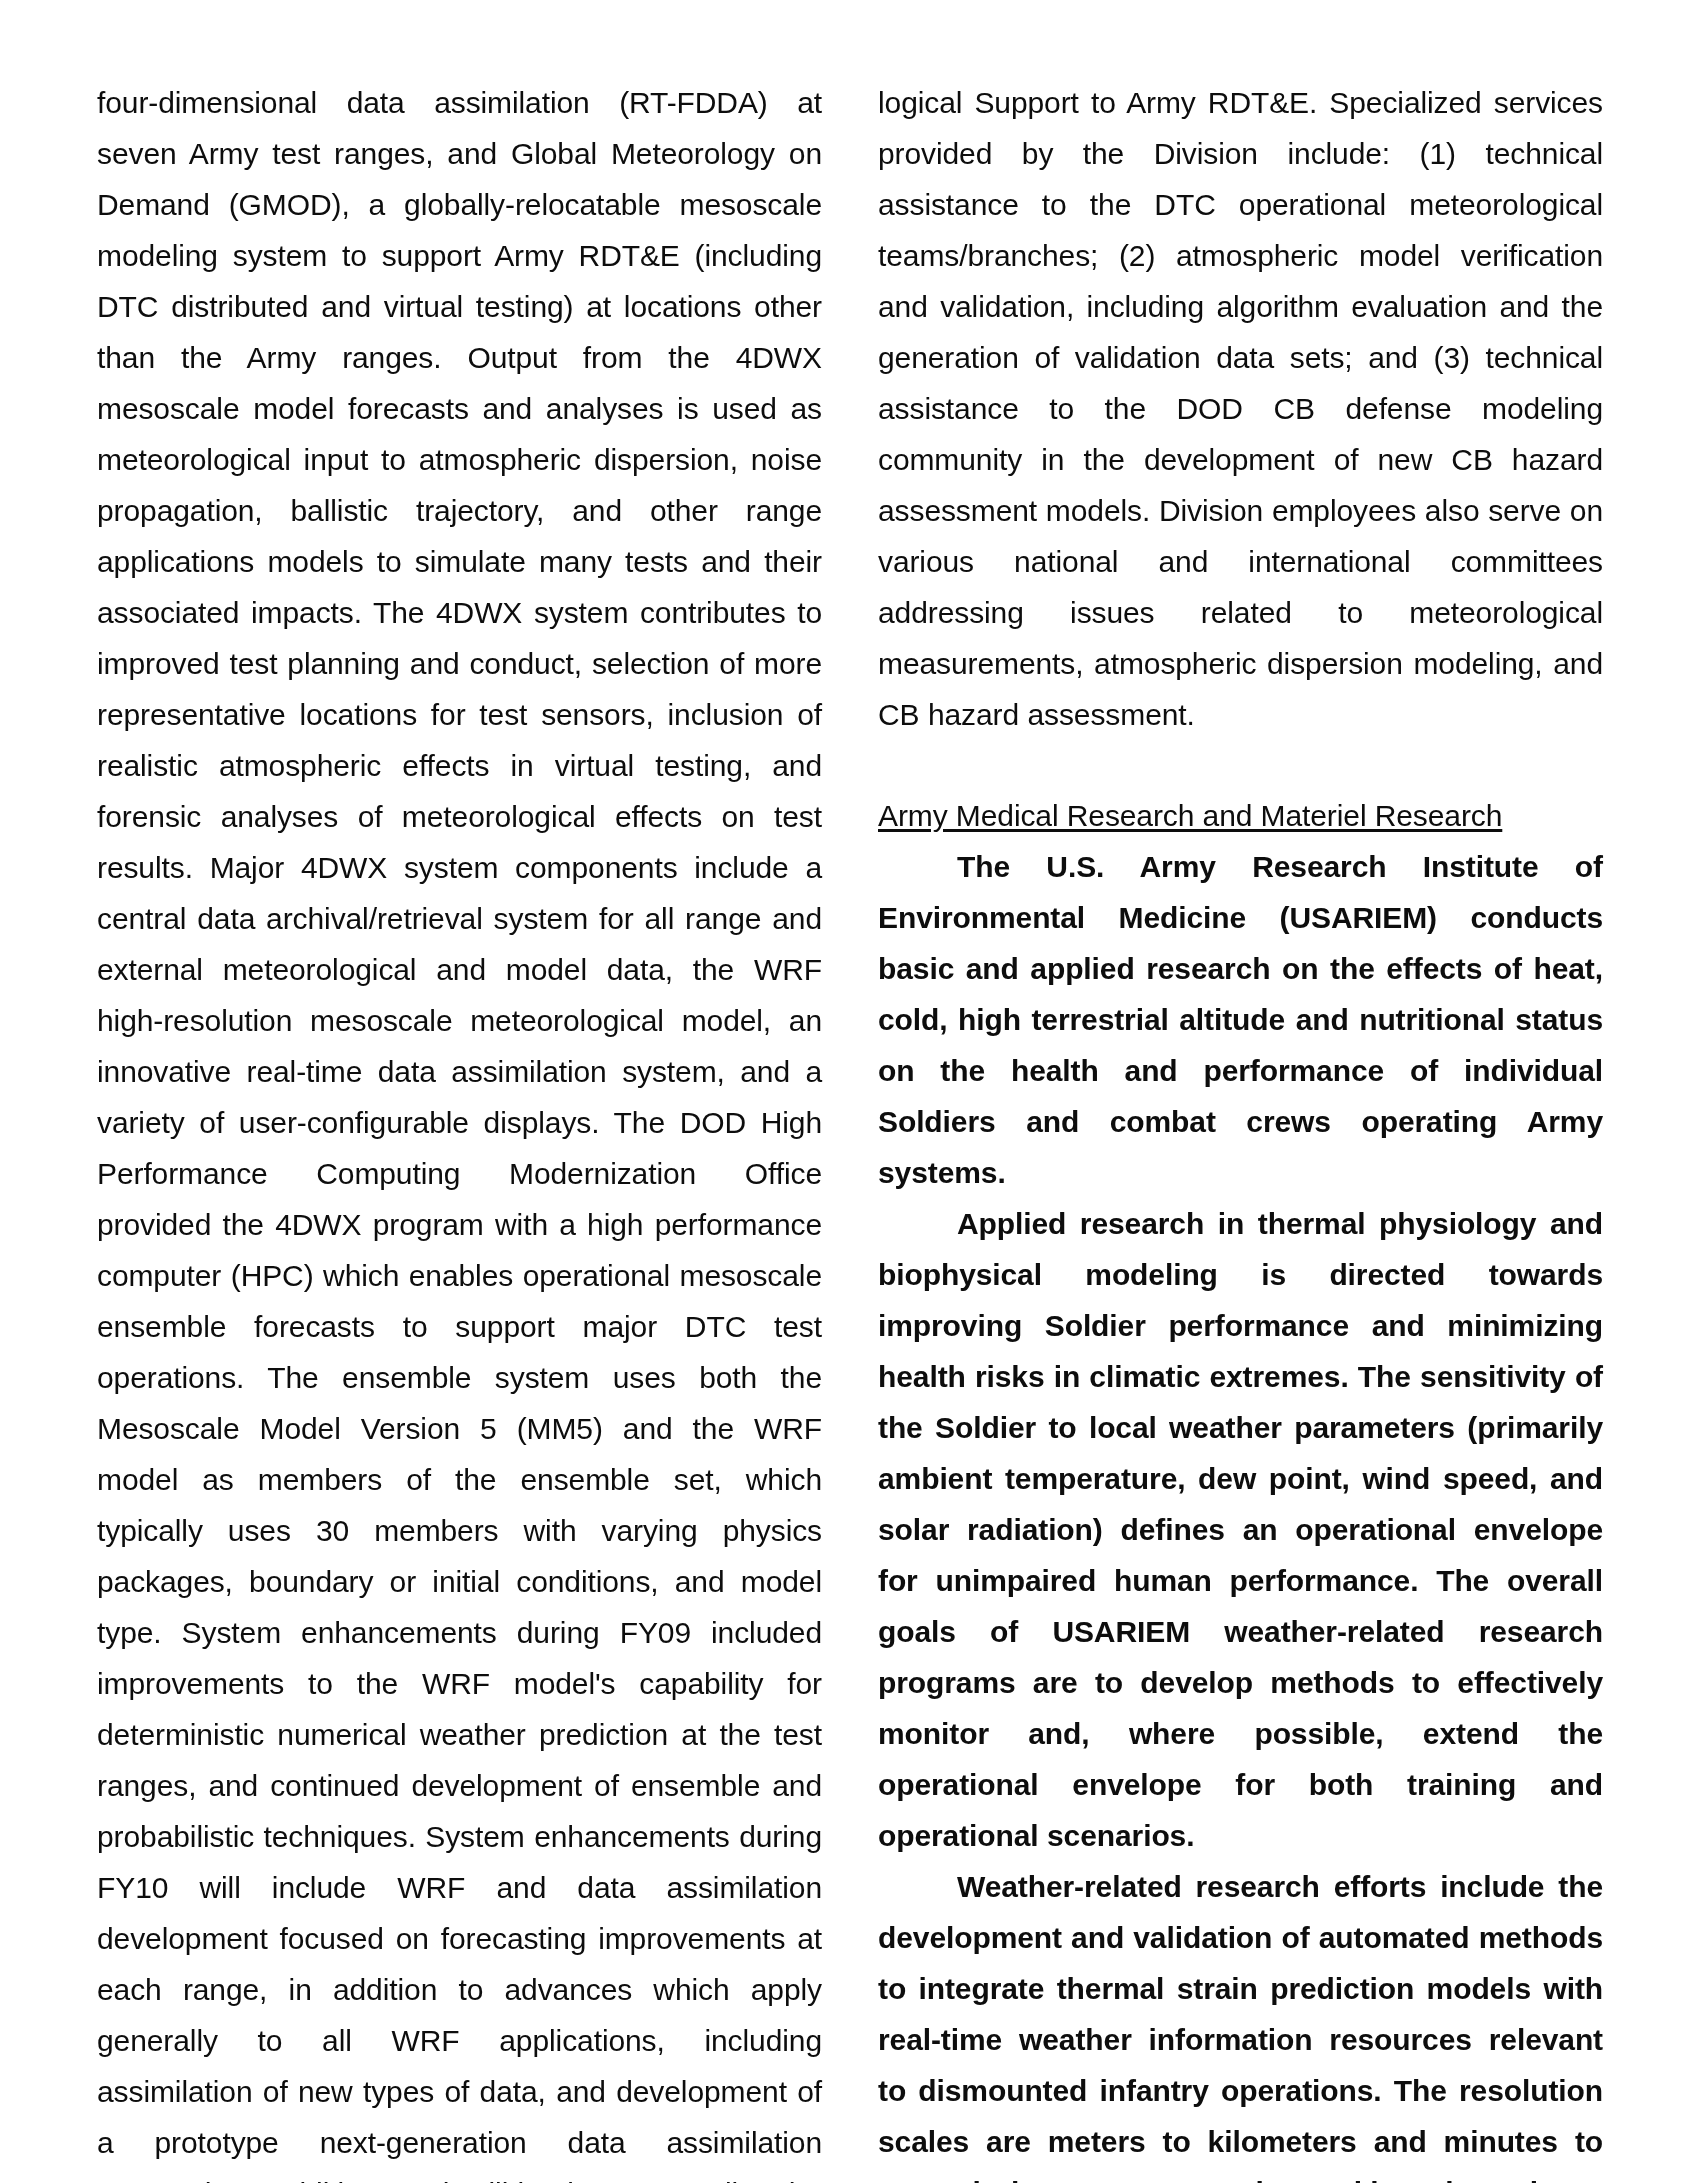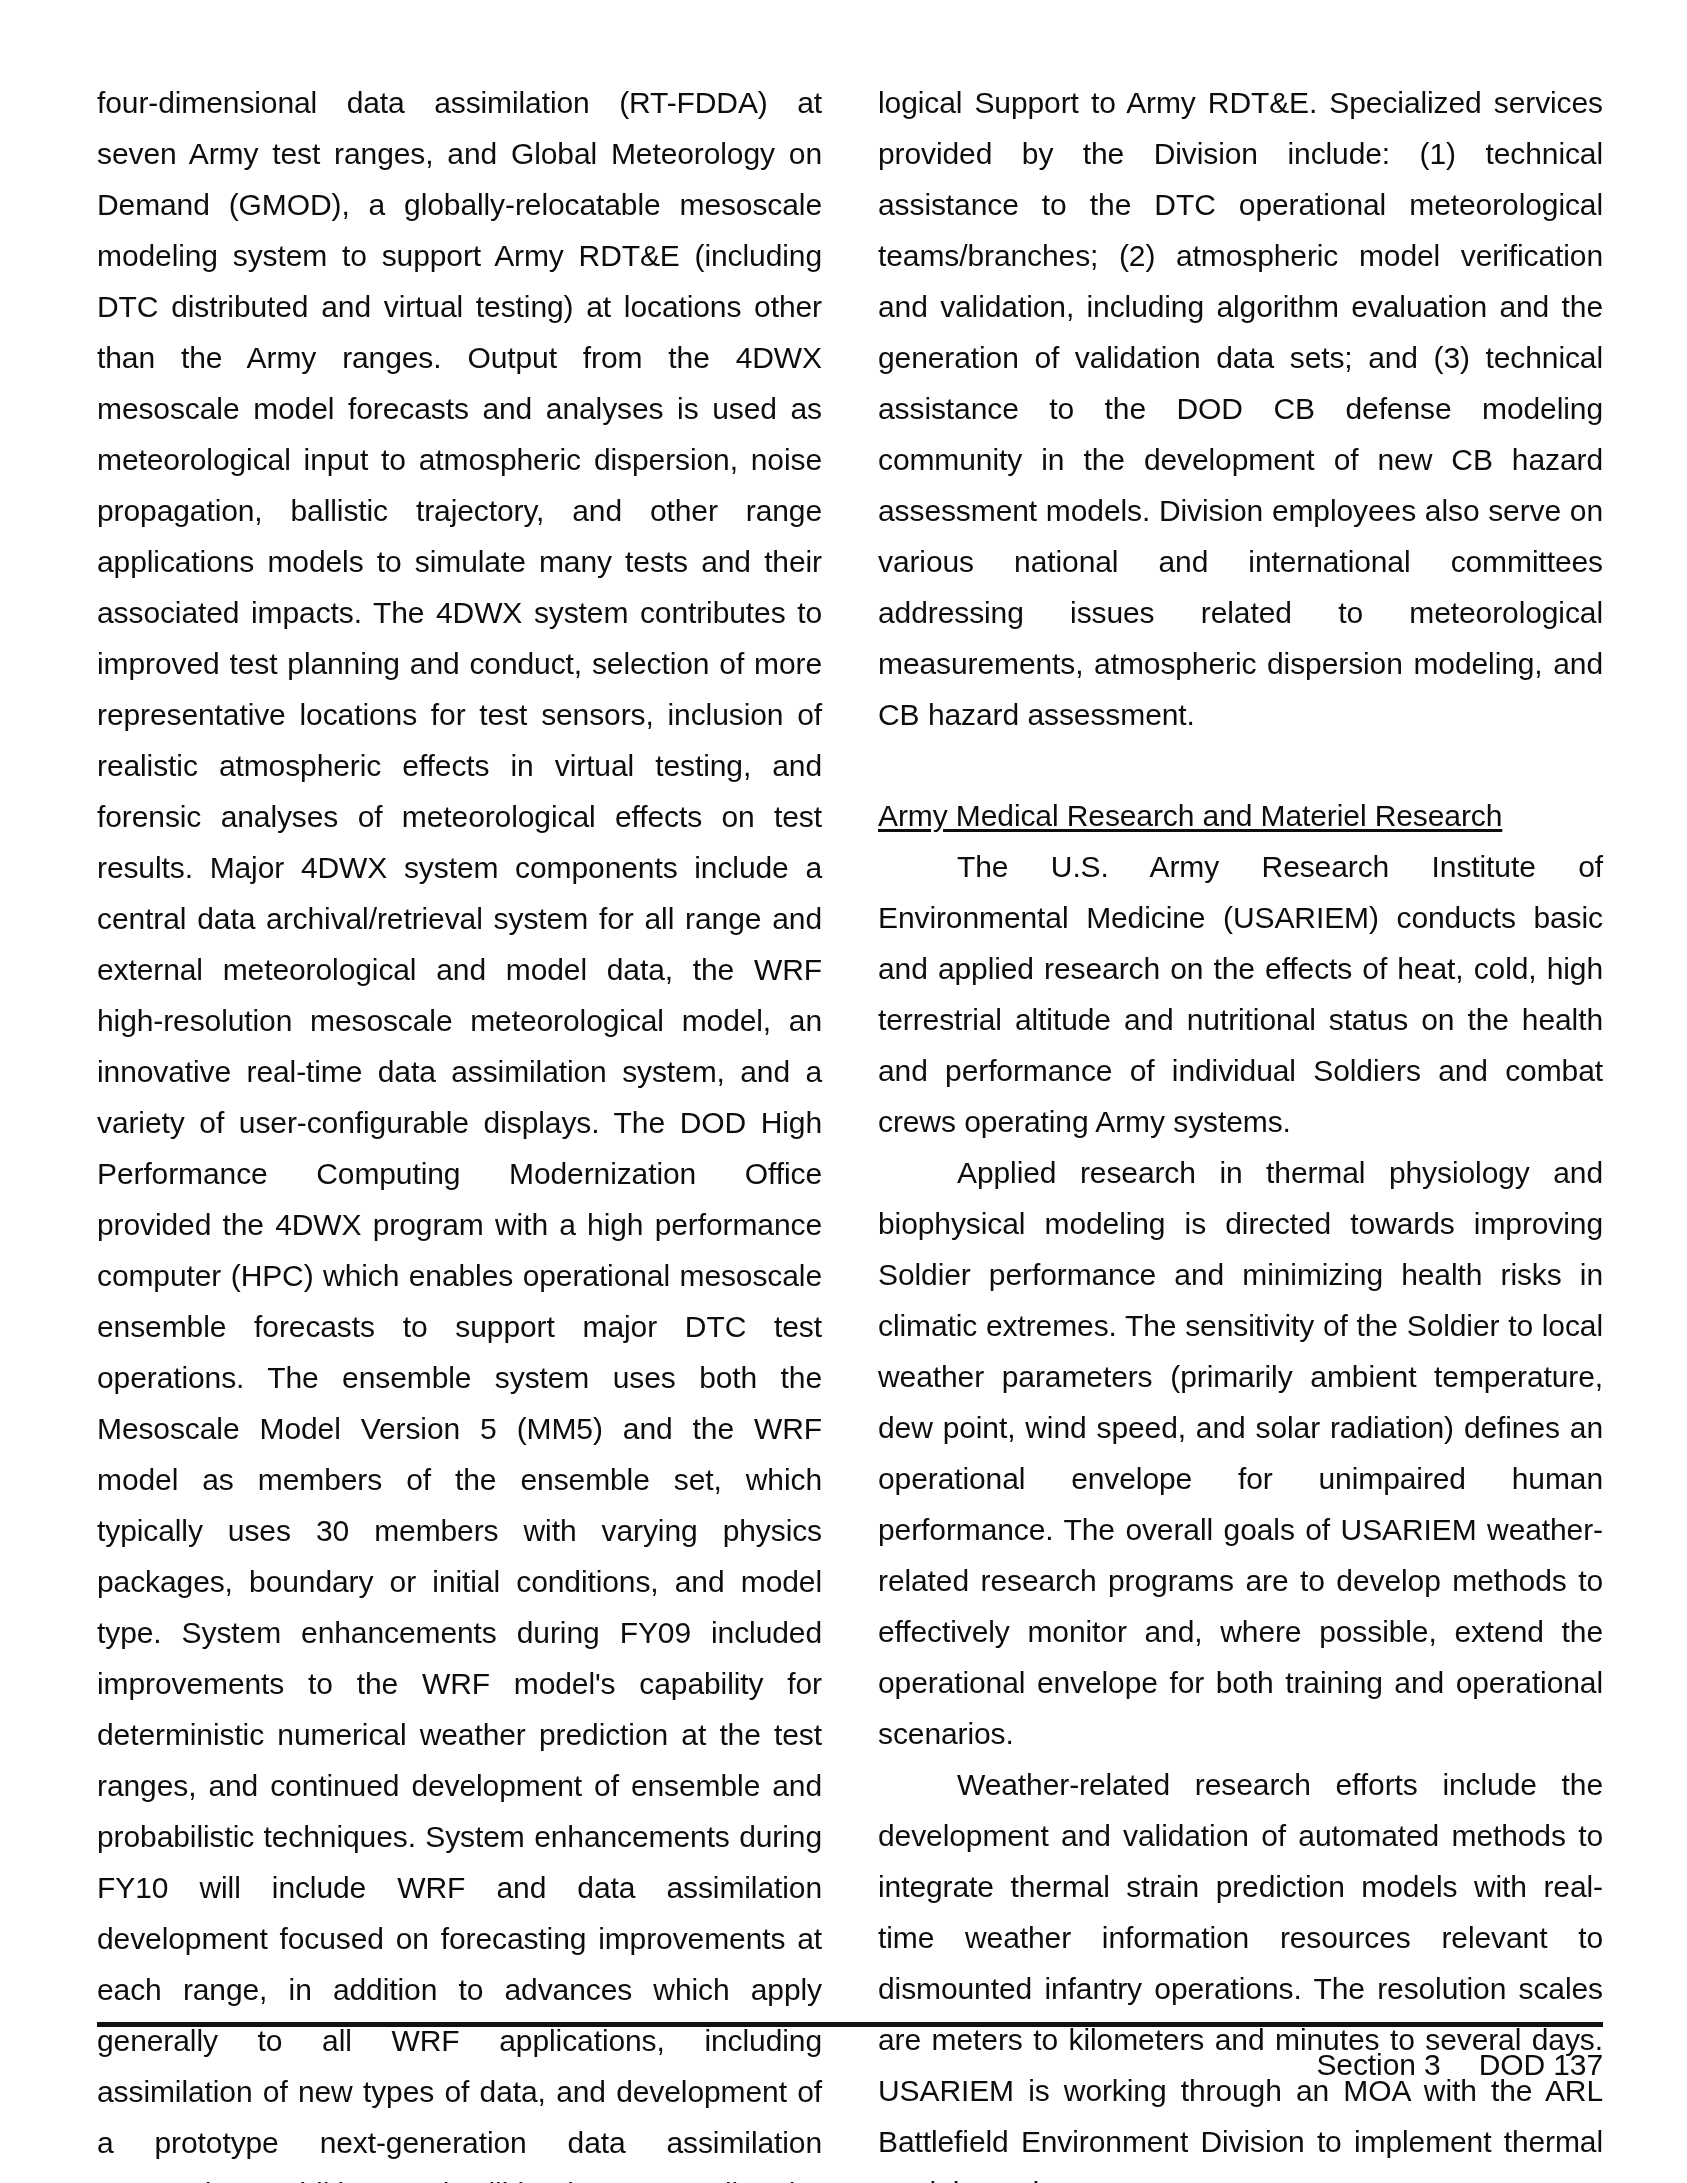--- a/index.html
+++ b/index.html
@@ -42,20 +42,21 @@
     font-size: 30px;
     line-height: 51px;
     text-align: justify;
     text-justify: inter-word;
     letter-spacing: -0.1px;
     word-spacing: 0.2px;
     hyphens: none;
   }
   p.indent {
     text-indent: 79px;
+    font-weight: bold;
   }
   h2.section-heading {
     margin: 0;
     font-size: 30px;
     line-height: 51px;
     font-weight: normal;
     text-decoration: underline;
     text-underline-offset: 3.3px;
     letter-spacing: -0.1px;
   }
@@ -109,22 +110,15 @@
       </div>
 
       <p class="body-text indent">The U.S. Army Research Institute of Environmental Medicine (USARIEM) conducts basic and applied research on the effects of heat, cold, high terrestrial altitude and nutritional status on the health and performance of individual Soldiers and combat crews operating Army systems.</p>
       <p class="body-text indent">Applied research in thermal physiology and biophysical modeling is directed towards improving Soldier performance and minimizing health risks in climatic extremes. The sensitivity of the Soldier to local weather parameters (primarily ambient temperature, dew point, wind speed, and solar radiation) defines an operational envelope for unimpaired human performance. The overall goals of USARIEM weather-related research programs are to develop methods to effectively monitor and, where possible, extend the operational envelope for both training and operational scenarios.</p>
       <p class="body-text indent">Weather-related research efforts include the development and validation of automated methods to integrate thermal strain prediction models with real-time weather information resources relevant to dismounted infantry operations. The resolution scales are meters to kilometers and minutes to several days. USARIEM is working through an MOA with the ARL Battlefield Environment Division to implement thermal models on the DCGS-A.</p>
 
     </div>
 
   </div>
 
-  <div class="footer">
-    <div class="footer-rule"></div>
-    <div class="footer-line">
-      <span class="footer-section">Section 3</span>
-      <span class="footer-page">DOD 137</span>
-    </div>
-  </div>
 
 </div>
 
 
 </body></html>

